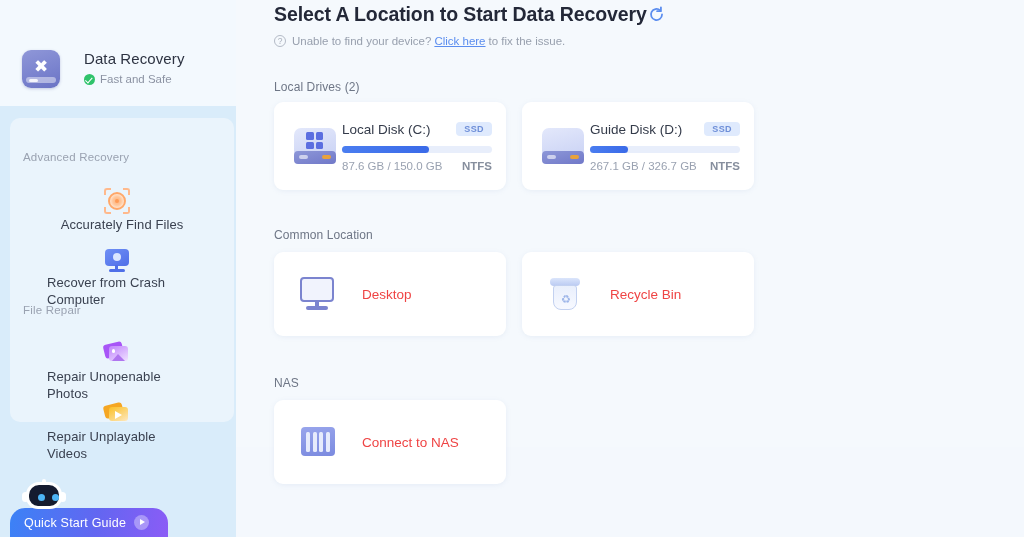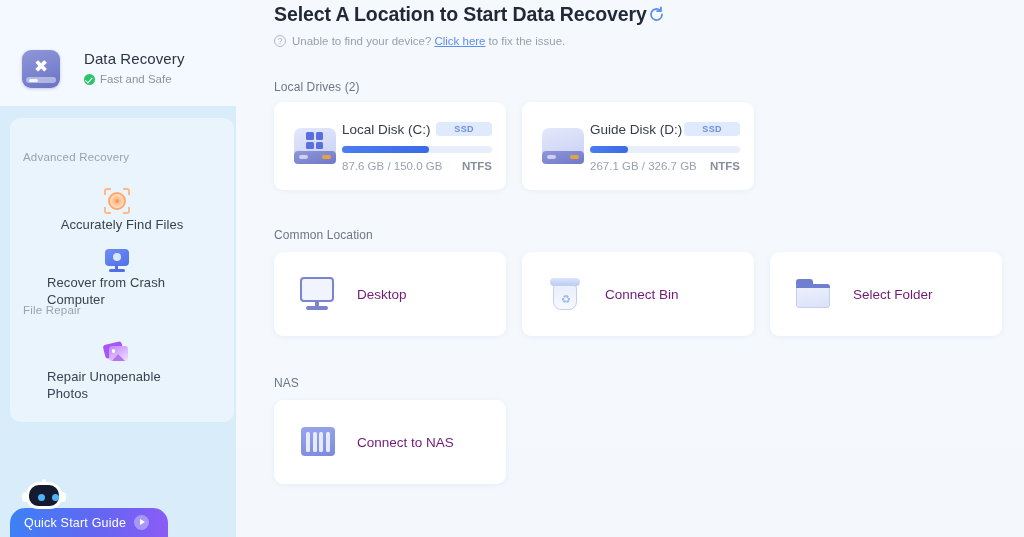--- a/index.html
+++ b/index.html
@@ -454,21 +454,21 @@
     color: #343b4a;
   }
   .ssd-badge {
     position: absolute;
     right: 14px; top: 20px;
     background: #dfeafd;
     color: #6f8fd8;
     font-size: 9px;
     font-weight: bold;
     letter-spacing: .4px;
-    padding: 2px 18px;
+    padding: 2px 8px;
     border-radius: 4px;
   }
   .bar-track {
     position: absolute;
     left: 68px; top: 44px;
     height: 7px;
     border-radius: 4px;
     background: #e8eefb;
   }
   .bar-fill {
@@ -494,23 +494,23 @@
 
   
   .loc-card {
     width: 232px; height: 84px;
     display: flex;
     align-items: center;
     padding-left: 24px;
   }
   .loc-icon { width: 40px; height: 36px; position: relative; flex: none; }
   .loc-label {
-    margin-left: 19px;
+    margin-left: 24px;
     font-size: 13.5px;
-    color: #701a75;
+    color: #ef4444;
   }
 
   
   .ic-desktop .scr {
     position: absolute;
     left: 2px; top: 1px;
     width: 34px; height: 25px;
     border-radius: 4px;
     background: #f1f3fd;
     border: 2.5px solid #7b84cf;
@@ -649,20 +649,28 @@
 
     <div class="menu-item" style="top:220px;">
       <div class="menu-icon ic-photo">
         <div class="back"></div>
           <div class="front"></div>
           <div class="dot"></div>
       </div>
       <div class="menu-label" style="max-width:150px;">Repair Unopenable Photos</div>
     </div>
 
+    <div class="menu-item" style="top:280px;">
+      <div class="menu-icon ic-video">
+        <div class="back"></div>
+          <div class="front"></div>
+          <div class="play"></div>
+      </div>
+      <div class="menu-label" style="max-width:150px;">Repair Unplayable Videos</div>
+    </div>
   </div>
 
   <div class="robot">
     <div class="ant"></div>
     <div class="ear l"></div>
     <div class="ear r"></div>
     <div class="head">
       <div class="eye l"></div>
       <div class="eye r"></div>
     </div>
@@ -742,31 +750,23 @@
     </div>
     <div class="loc-label">Desktop</div>
   </div>
 
   <div class="card loc-card" style="left:286px; top:252px;">
     <div class="loc-icon ic-bin">
       <div class="lid"></div>
         <div class="can"></div>
         <div class="rec">♻</div>
     </div>
-    <div class="loc-label">Connect Bin</div>
-  </div>
-
-  <div class="card loc-card" style="left:534px; top:252px;">
-    <div class="loc-icon ic-folder">
-      <div class="tab"></div>
-        <div class="body"></div>
-        <div class="strip"></div>
-    </div>
-    <div class="loc-label">Select Folder</div>
-  </div>
+    <div class="loc-label">Recycle Bin</div>
+  </div>
+
 
   <div class="section-label" style="top:376px;">NAS</div>
 
   <div class="card loc-card" style="left:38px; top:400px;">
     <div class="loc-icon ic-nas">
       <div class="box"></div>
       <div class="bays">
           <i></i>
           <i></i>
           <i></i>

